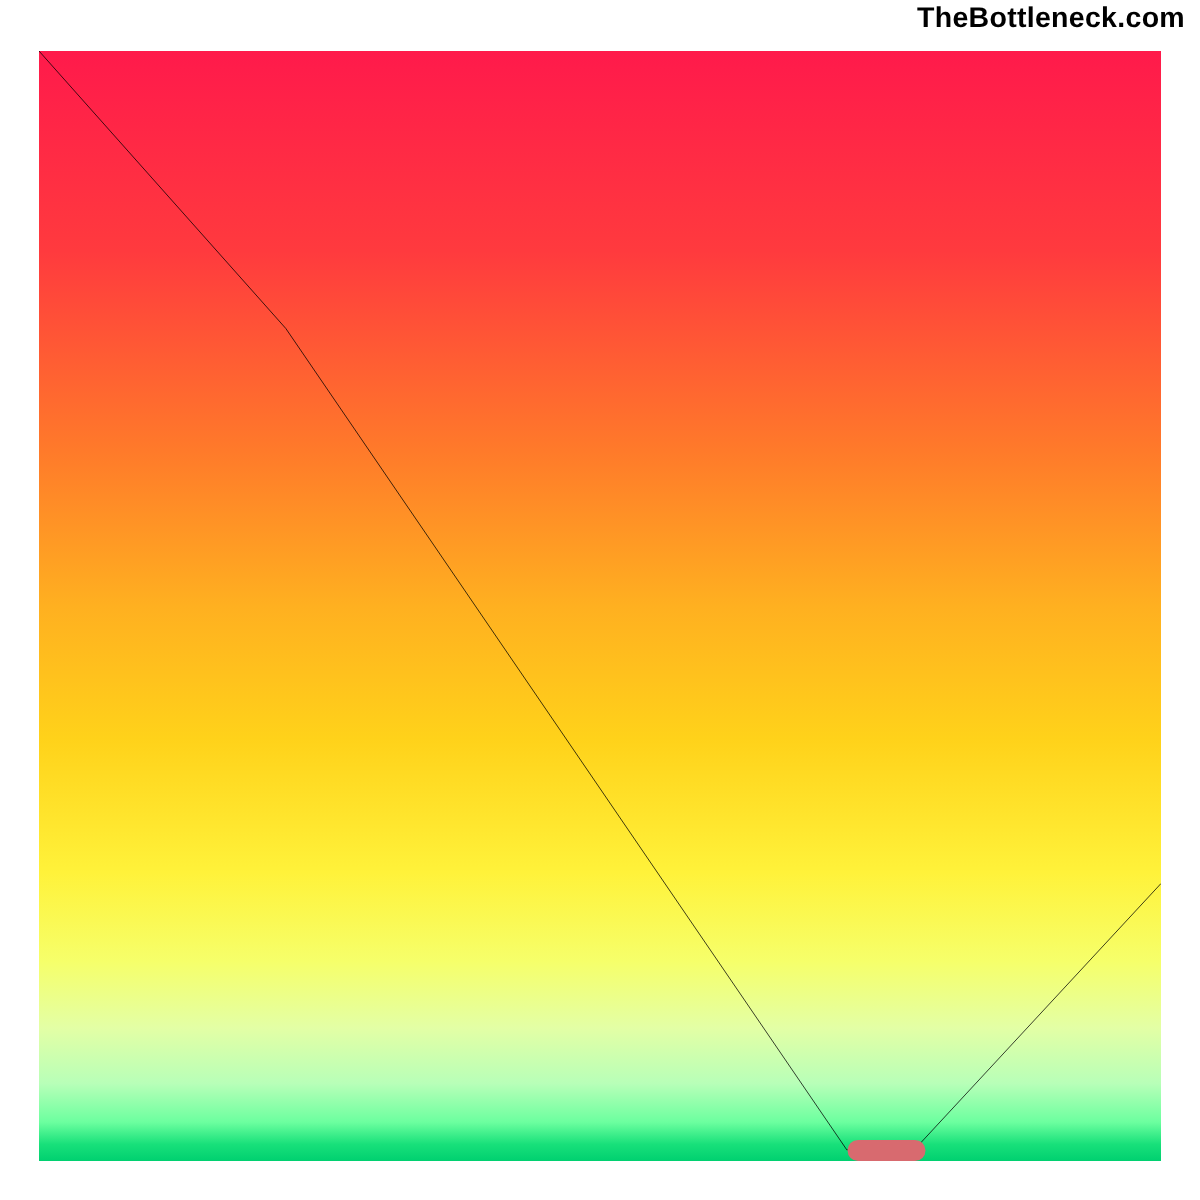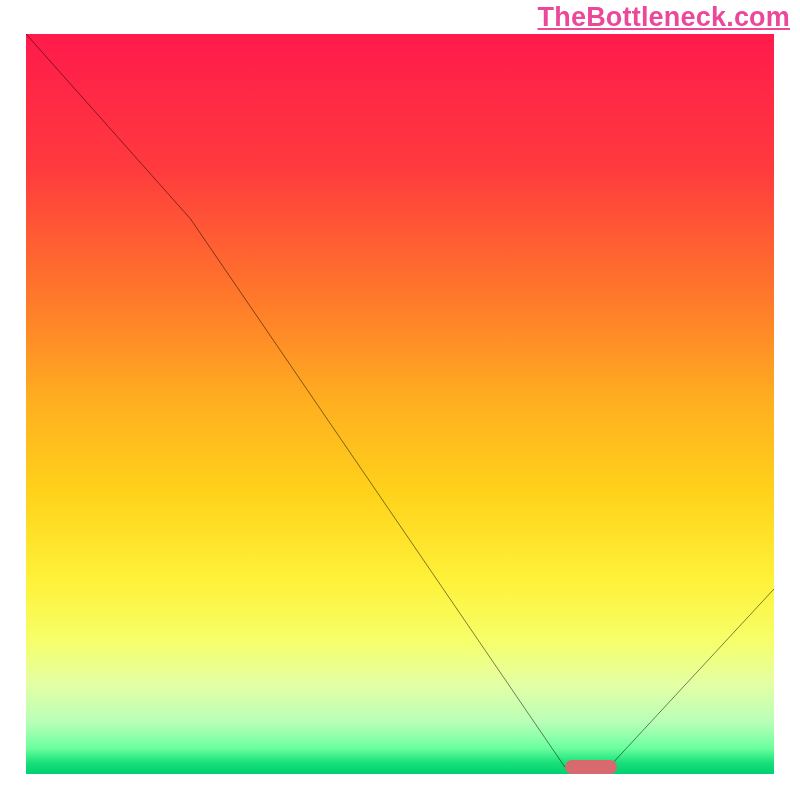--- a/index.html
+++ b/index.html
@@ -13,26 +13,25 @@
   }
   .stage {
     position: relative;
     width: 800px;
     height: 800px;
   }
   .watermark {
     position: absolute;
     top: 2px;
     right: 10px;
-    color: #ec4899;
-    font-size: 27px;
+    color: #000000;
+    font-size: 19px;
     font-weight: 600;
     letter-spacing: 0.2px;
     z-index: 10;
-    text-decoration: underline;
   }
   
   .plot {
     position: absolute;
     left: 20px;
     top: 28px;
     width: 760px;
     height: 752px;
     background: linear-gradient(
       to bottom,

